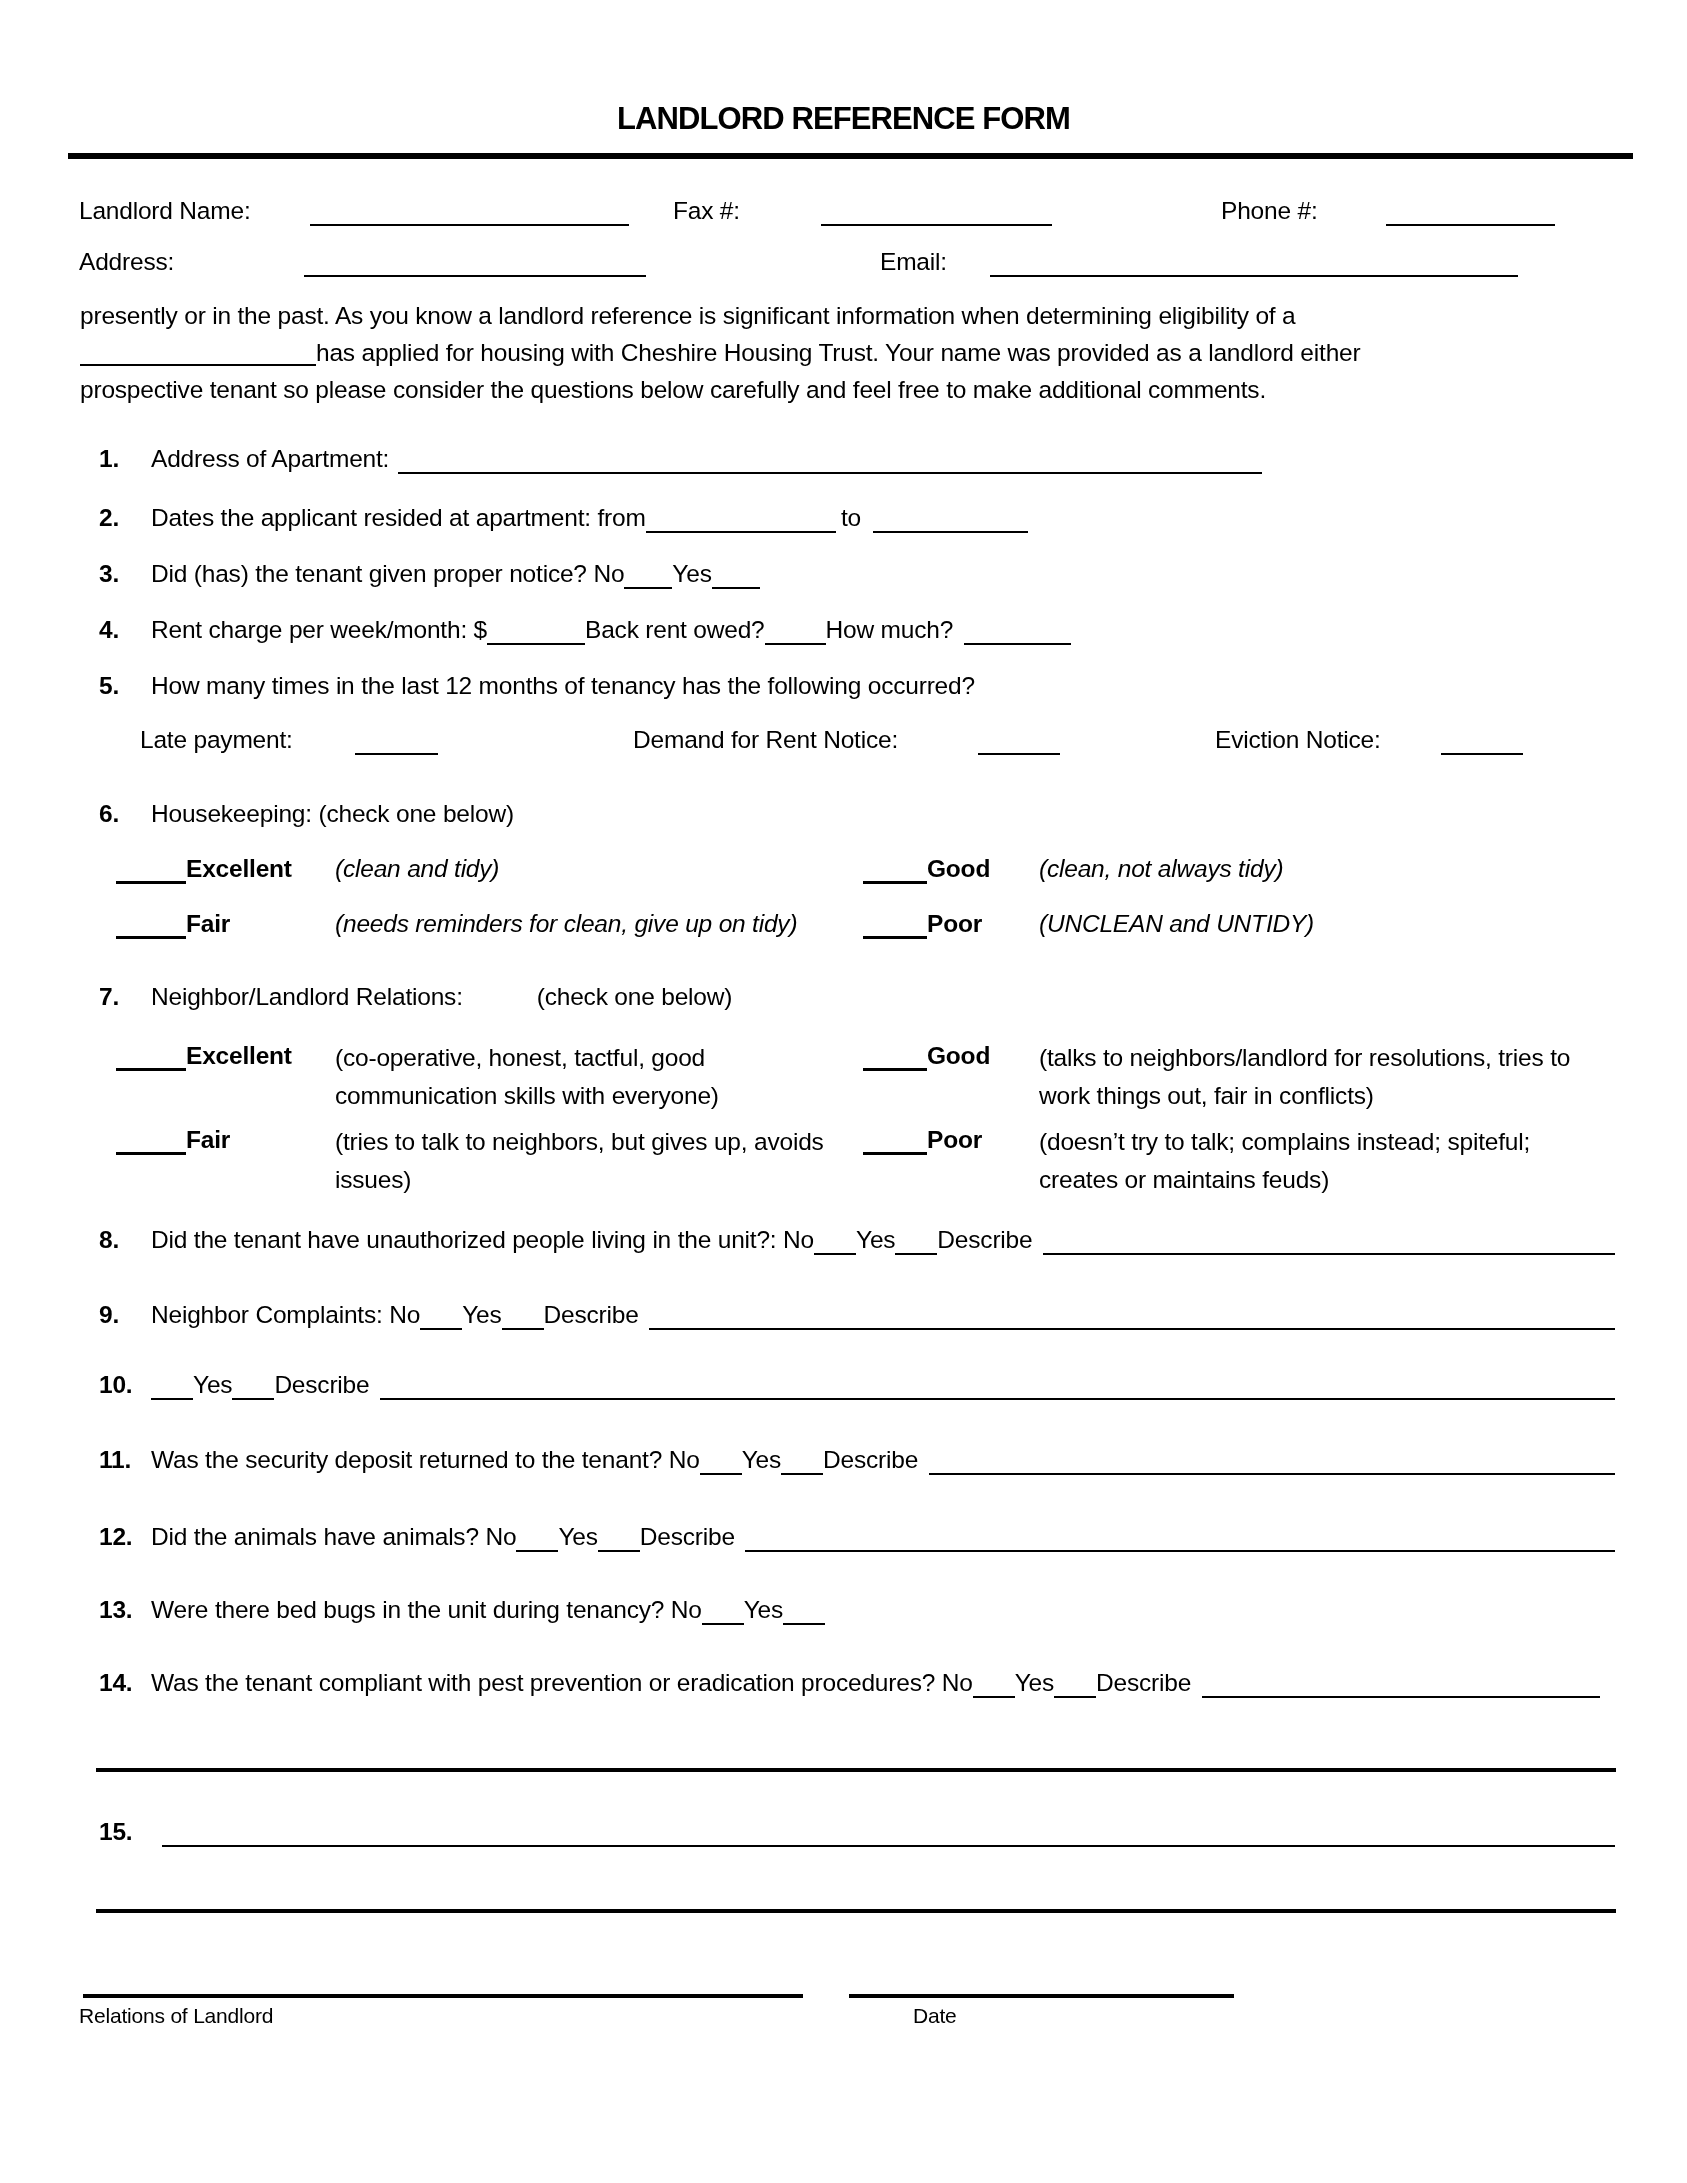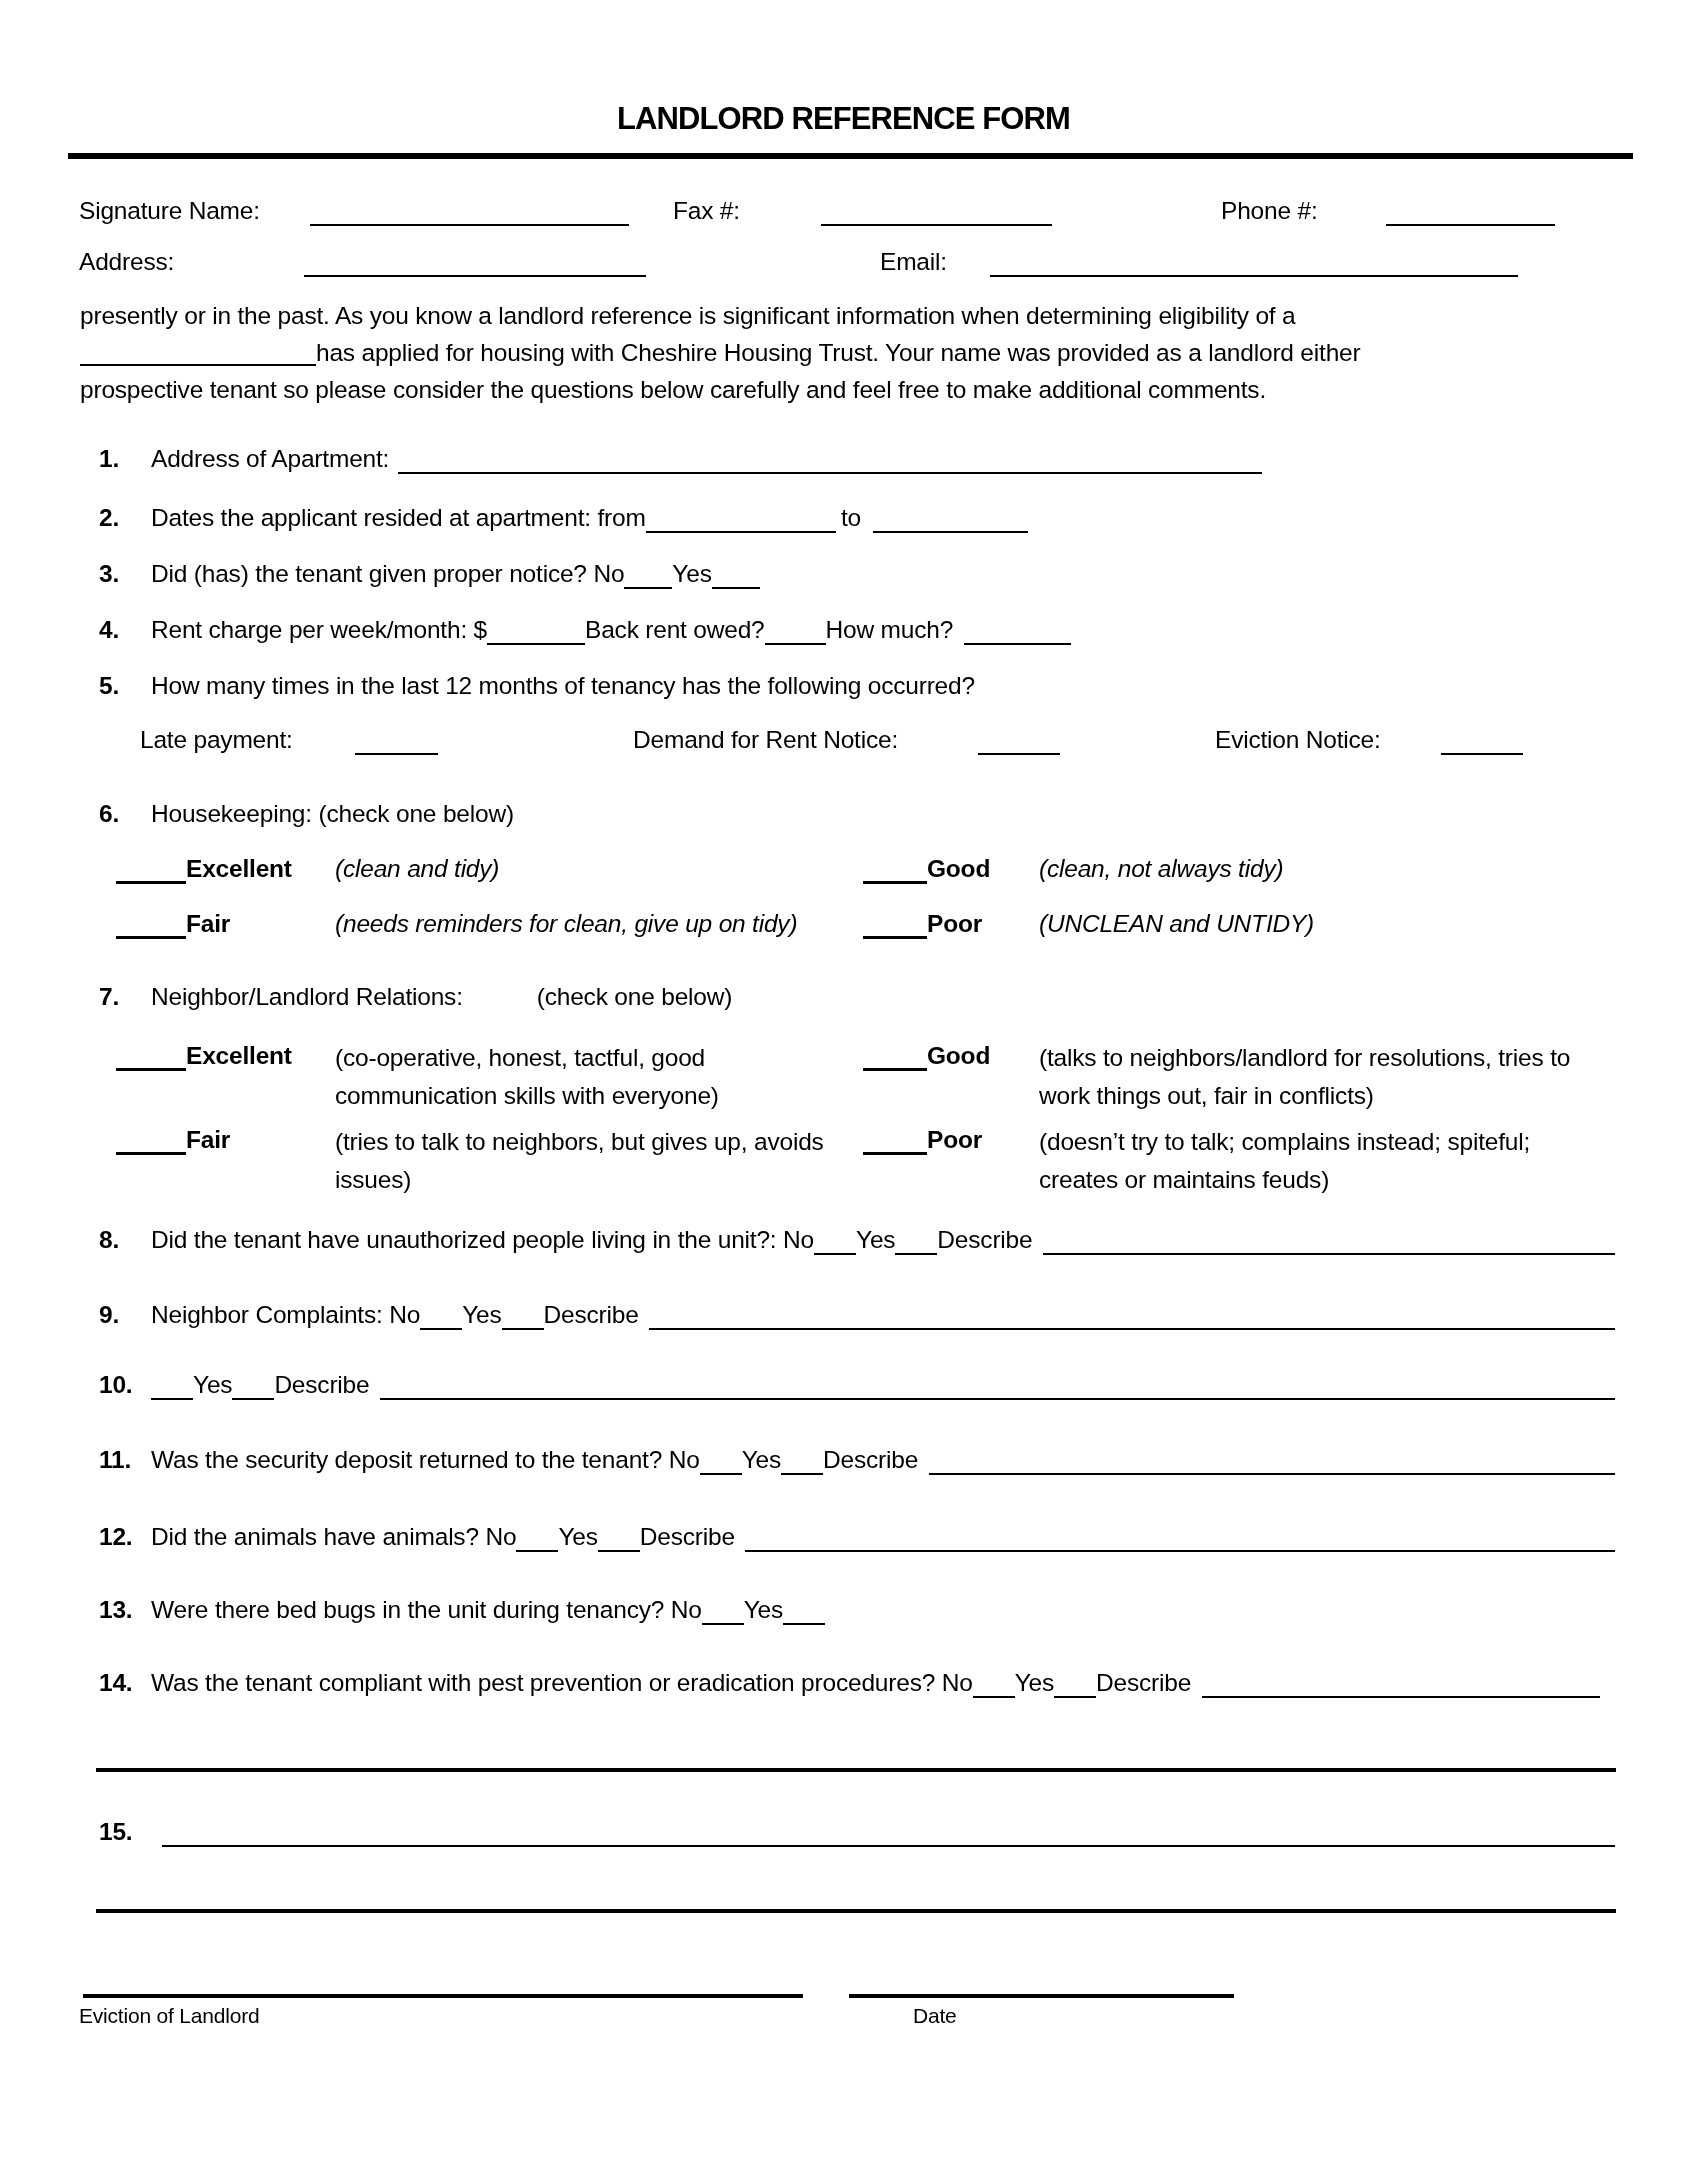--- a/index.html
+++ b/index.html
@@ -34,21 +34,21 @@
   .pbl{display:inline-block;height:30px;border-bottom:2.6px solid #000;vertical-align:-5.2px;}
 </style>
 </head>
 <body>
 
 <div class="page">
 
   <div class="title" style="top:101px">LANDLORD REFERENCE FORM</div>
   <div class="hline" style="left:68px;top:153px;width:1565px;height:6.1px"></div>
 
-  <span class="t" style="left:79px;top:194px">Signature Name:</span>
+  <span class="t" style="left:79px;top:194px">Landlord Name:</span>
   <span class="bl" style="left:310px;top:194px;width:319px"></span>
   <span class="t" style="left:673px;top:194px">Fax #:</span>
   <span class="bl" style="left:821px;top:194px;width:231px"></span>
   <span class="t" style="left:1221px;top:194px">Phone #:</span>
   <span class="bl" style="left:1386px;top:194px;width:169px"></span>
 
   <span class="t" style="left:79px;top:245px">Address:</span>
   <span class="bl" style="left:304px;top:245px;width:342px"></span>
   <span class="t" style="left:880px;top:245px">Email:</span>
   <span class="bl" style="left:990px;top:245px;width:528px"></span>
@@ -150,17 +150,17 @@
   </div>
   <div class="hline" style="left:96px;top:1768px;width:1520px;height:4.4px"></div>
 
   <div class="q" style="left:99px;top:1815px;right:72px">
     <span class="num">15.</span><span class="qb fill" style="margin-left:10.5px"></span>
   </div>
   <div class="hline" style="left:96px;top:1909px;width:1520px;height:4.4px"></div>
 
   <div class="hline" style="left:83px;top:1994px;width:720px;height:3.5px"></div>
   <div class="hline" style="left:849px;top:1994px;width:385px;height:3.5px"></div>
-  <span class="t sm" style="left:79px;top:2004px">Eviction of Landlord</span>
+  <span class="t sm" style="left:79px;top:2004px">Relations of Landlord</span>
   <span class="t sm" style="left:913px;top:2004px">Date</span>
 
 </div>
 
 
 </body></html>

